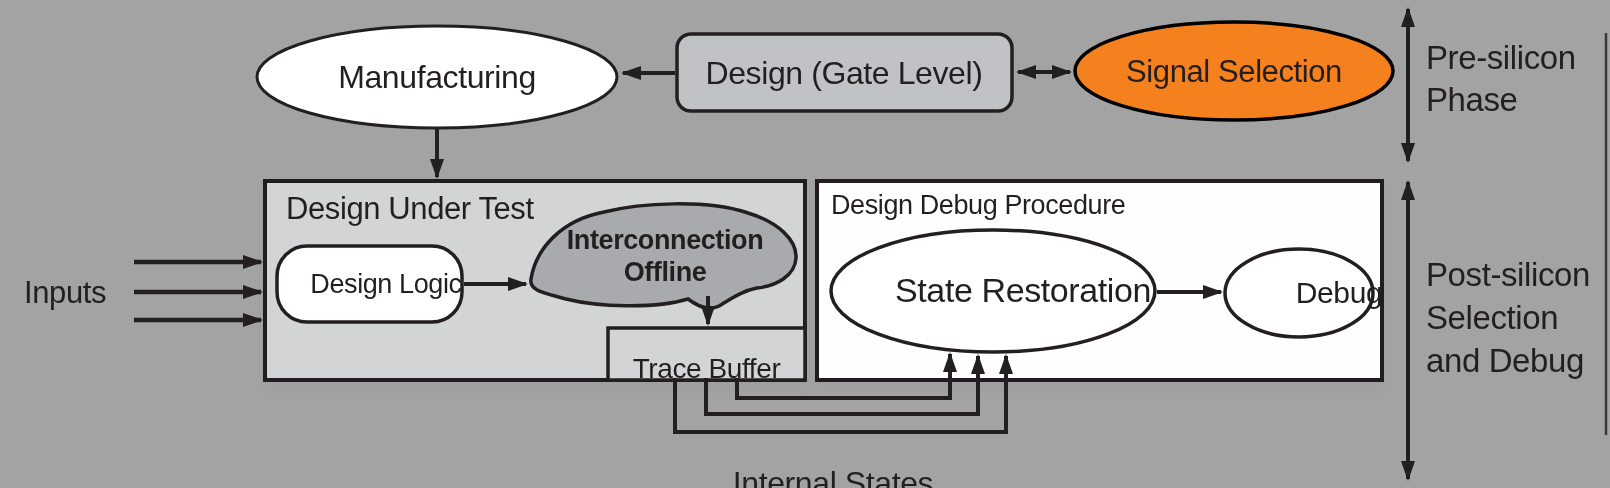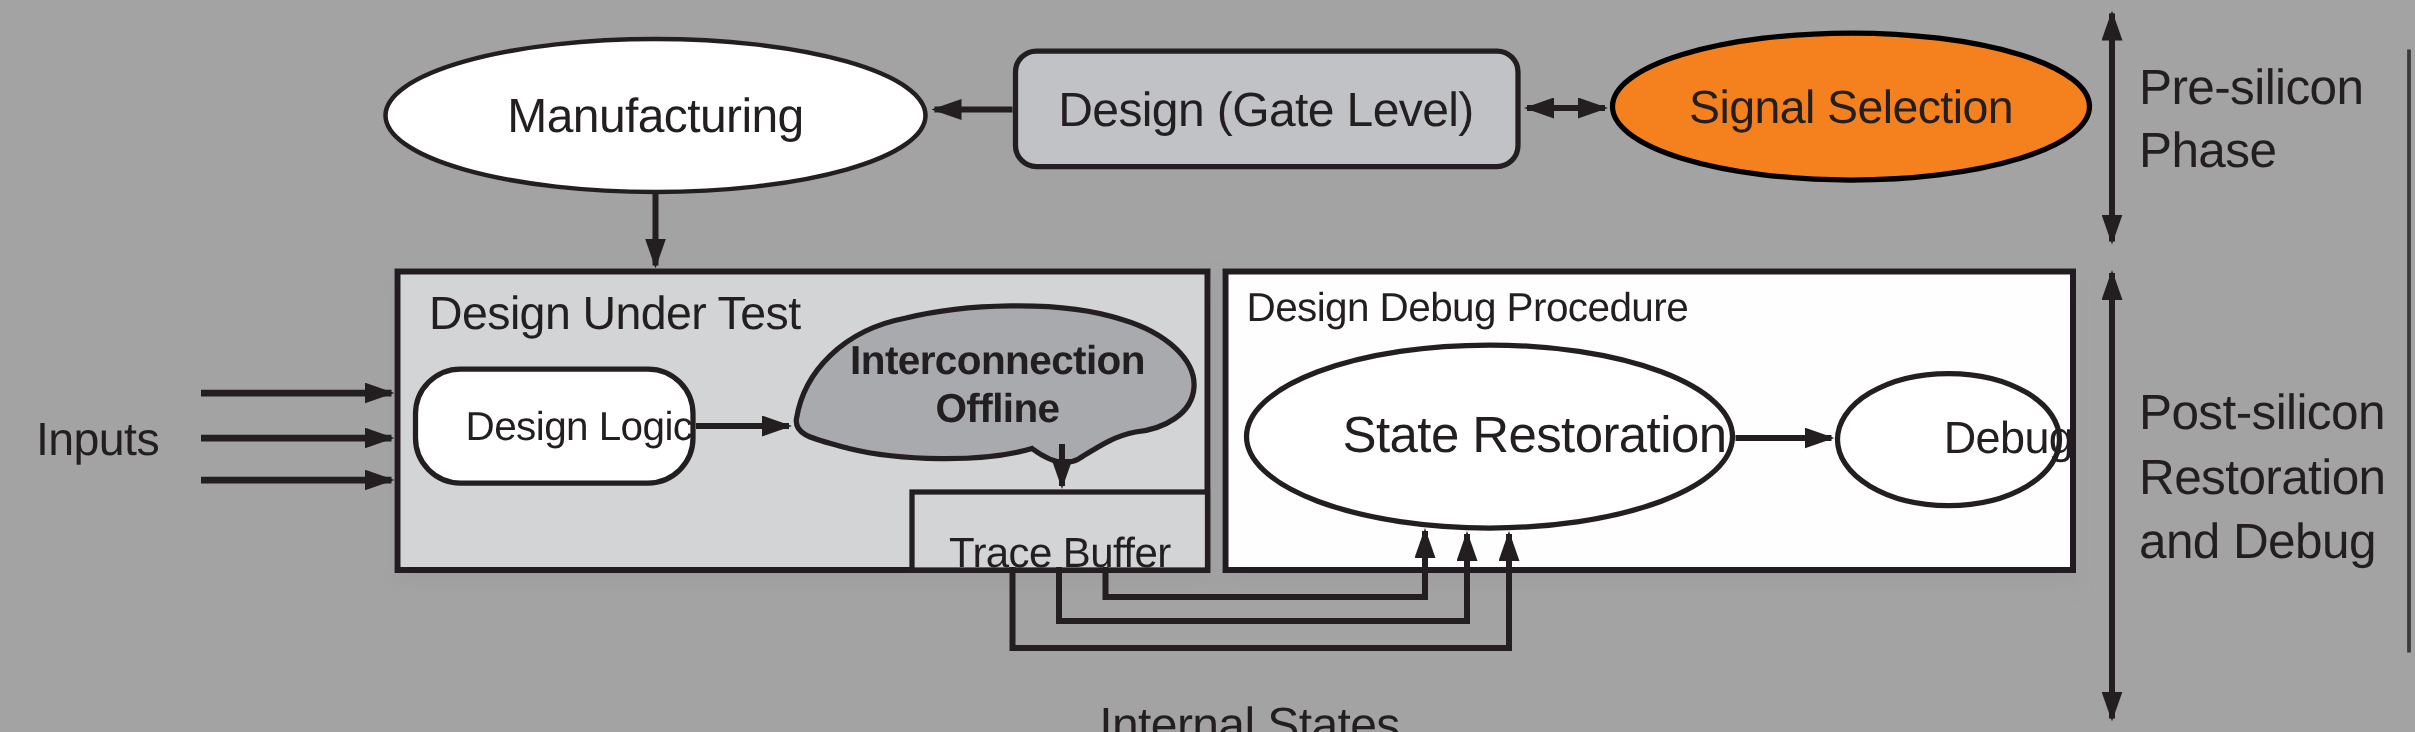--- a/index.html
+++ b/index.html
@@ -106,17 +106,17 @@
   <div class="lbl" style="left:831px;top:189px;font-size:27px;">Design Debug Procedure</div>
 
   <div class="lbl center" style="left:833px;top:270px;width:380px;font-size:34px;">State Restoration</div>
 
   <div class="lbl center" style="left:1264px;top:275px;width:150px;font-size:30px;">Debug</div>
 
   <div class="lbl center" style="left:703px;top:464px;width:260px;font-size:32px;">Internal States</div>
 
   <div class="lbl multiline" style="left:1426px;top:254px;font-size:33px;line-height:1.3;">
     <span>Post-silicon</span>
-    <span>Restoration</span>
+    <span>Selection</span>
     <span>and Debug</span>
   </div>
 
 </div>
 
 </body></html>

